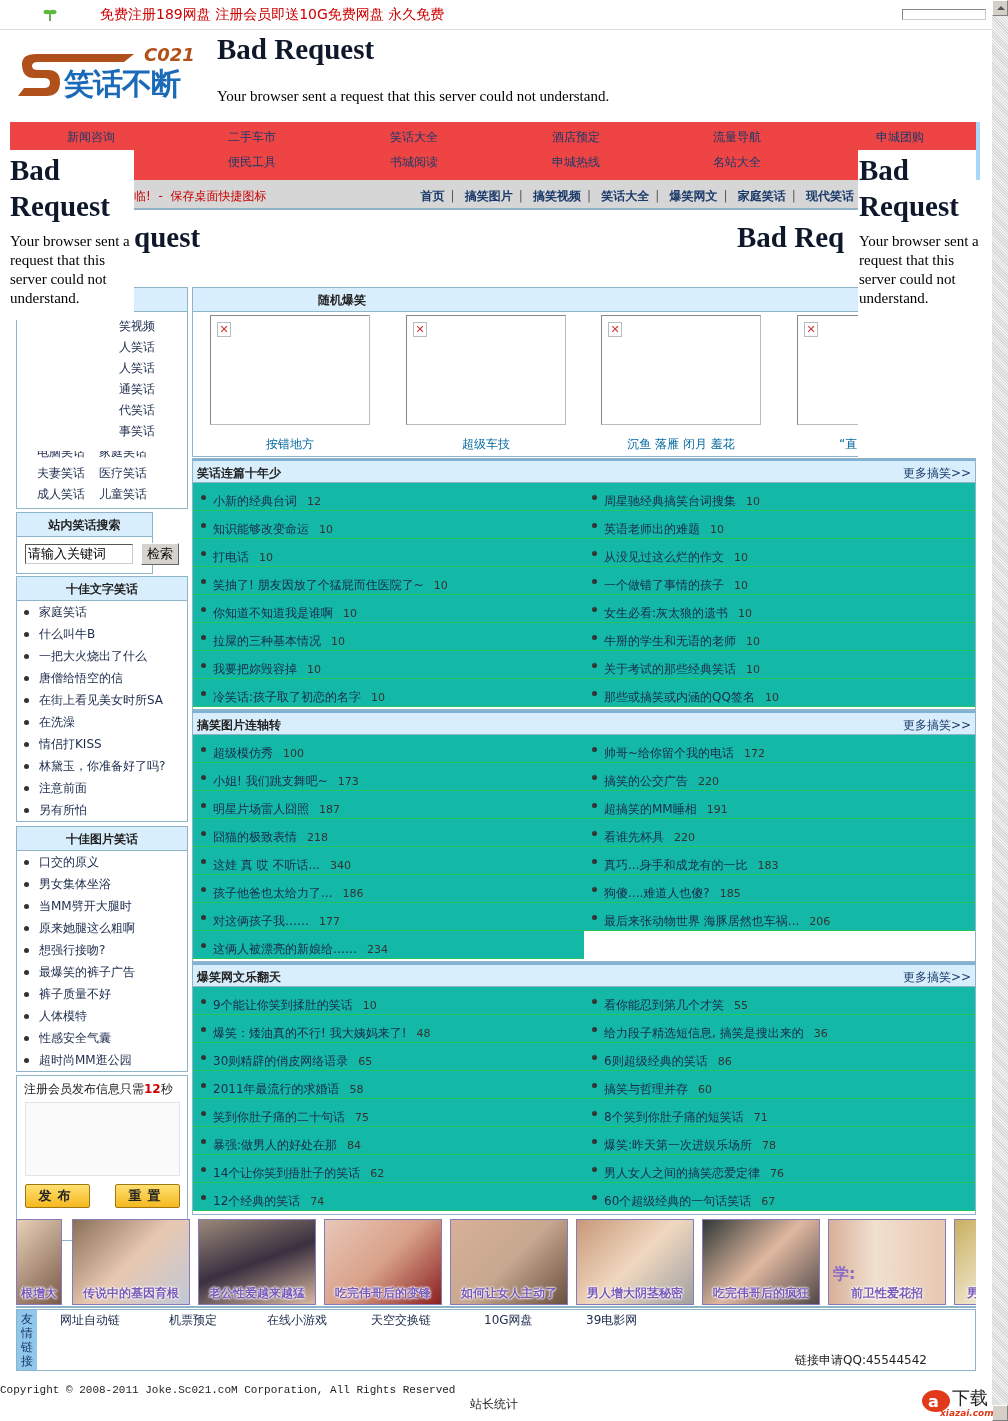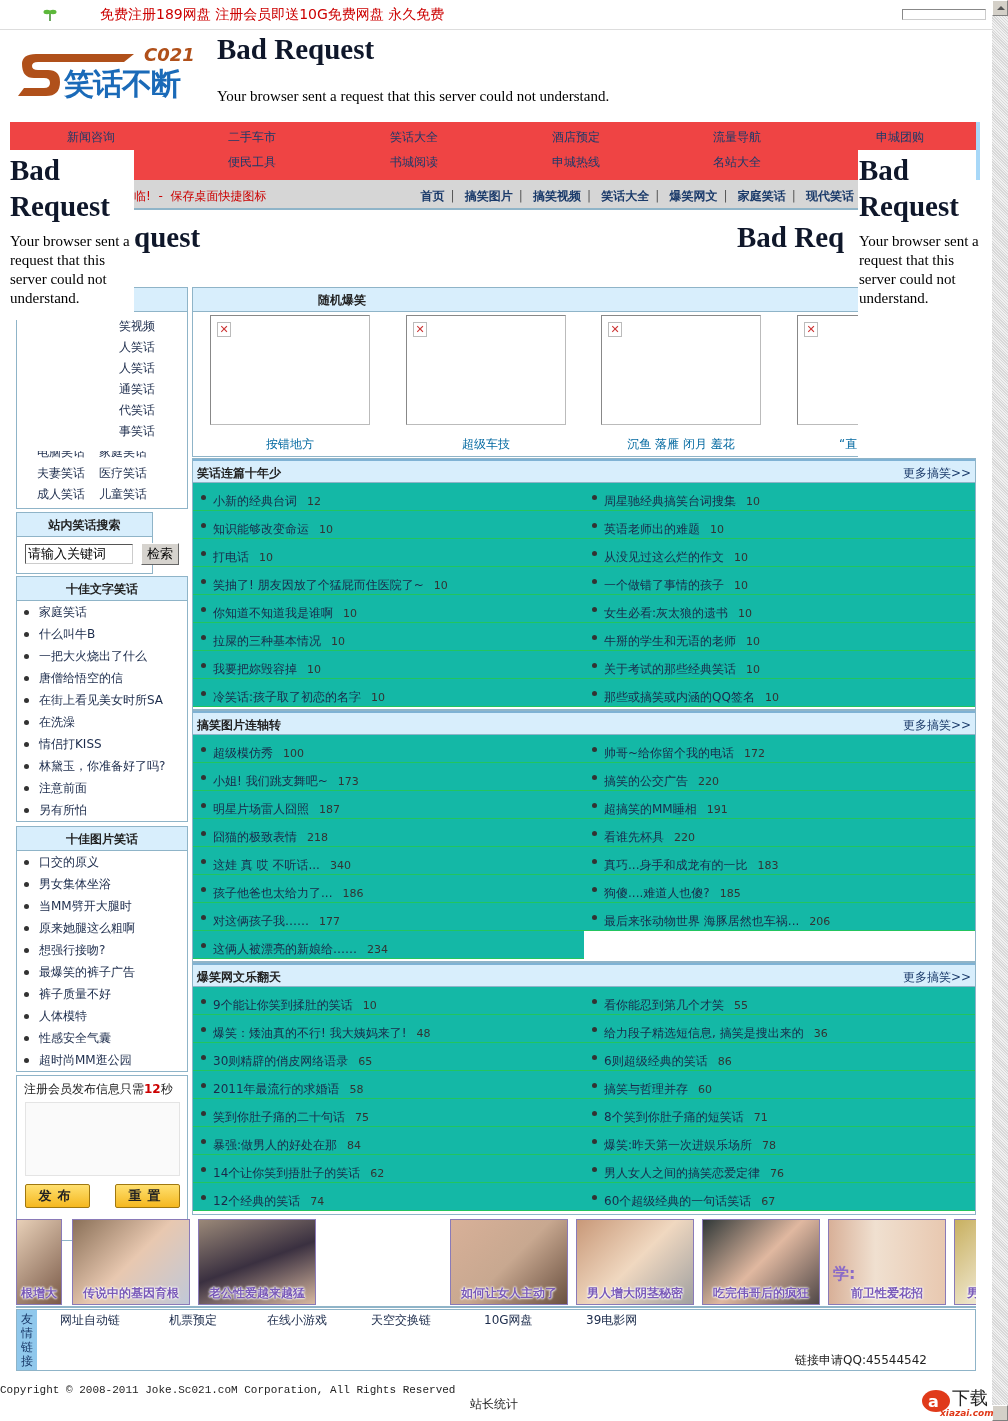--- a/index.html
+++ b/index.html
@@ -275,20 +275,23 @@
 <div class="abs" style="left:16px;top:1216px;width:960px;height:92px;overflow:hidden;border-bottom:2px solid #8fb4c8">
   <div class="pic" style="left:0;top:3px;width:46px;background:linear-gradient(135deg,#e8d0b8,#7a5a48)">
       <span class="lbl">根增大</span>
     </div>
   <div class="pic" style="left:56px;top:3px;background:linear-gradient(135deg,#8a7058,#e8c8b0 50%,#c0c8d8)">
       <span class="lbl">传说中的基因育根</span>
     </div>
   <div class="pic" style="left:182px;top:3px;background:linear-gradient(160deg,#9a8878,#3a3040 50%,#d8b8a0)">
       <span class="lbl">老公性爱越来越猛</span>
     </div>
+  <div class="pic" style="left:308px;top:3px;background:linear-gradient(135deg,#e8c8b8,#d8a088 50%,#8a2020)">
+      <span class="lbl">吃完伟哥后的变锋</span>
+    </div>
   <div class="pic" style="left:434px;top:3px;background:linear-gradient(135deg,#d8b098,#c8a890 50%,#6a5040)">
       <span class="lbl">如何让女人主动了</span>
     </div>
   <div class="pic" style="left:560px;top:3px;background:linear-gradient(135deg,#c89878,#f0d8c0 50%,#a0a0a0)">
       <span class="lbl">男人增大阴茎秘密</span>
     </div>
   <div class="pic" style="left:686px;top:3px;background:linear-gradient(135deg,#303838,#e0b8a0 50%,#504848)">
       <span class="lbl">吃完伟哥后的疯狂</span>
     </div>
   <div class="pic" style="left:812px;top:3px;background:linear-gradient(90deg,#d8b098,#f0e0d0 40%,#e8c8b0)">

